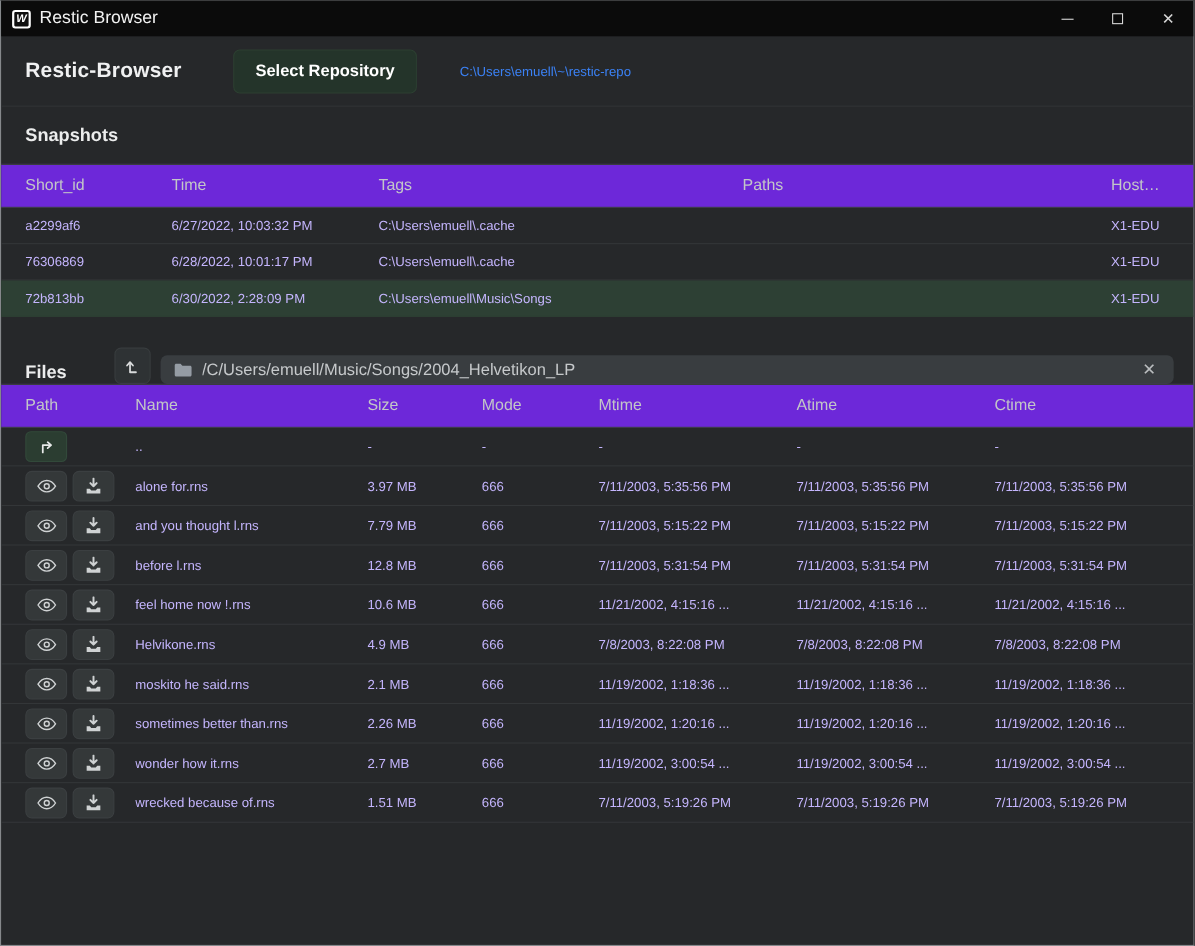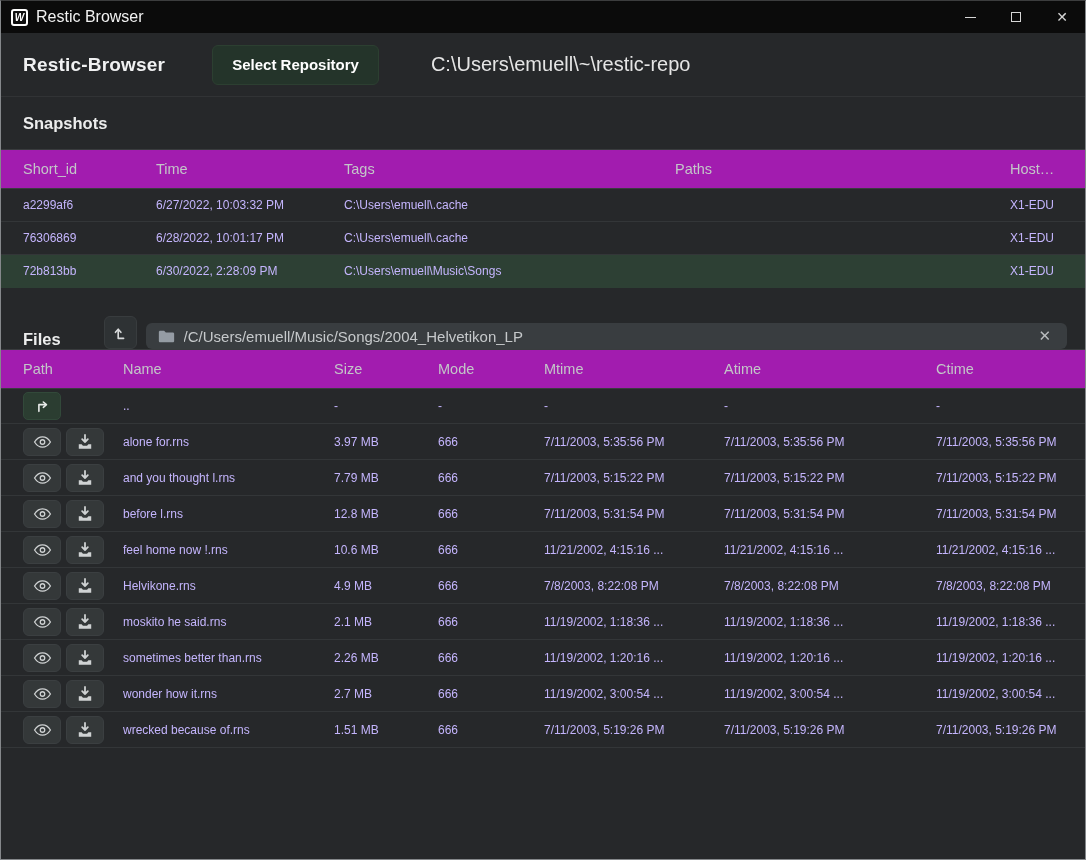--- a/index.html
+++ b/index.html
@@ -40,29 +40,29 @@
     border-bottom:1px solid #313335;
   }
   .app-title { color:#f0f1f2; font-size:19px; font-weight:bold; letter-spacing:.2px; }
   .select-repo-btn {
     margin-left:47px; height:40px; padding:0 19px;
     background:#24342a; border:1px solid #2c3f31; border-radius:6px;
     color:#ffffff; font-size:15px; font-weight:bold;
     display:flex; align-items:center; cursor:pointer;
     font-family:"Liberation Sans", sans-serif;
   }
-  .repo-path { margin-left:52px; color:#e5e5e5; font-size:20px; }
+  .repo-path { margin-left:39px; color:#3b82f6; font-size:12px; }
   
   .section-heading {
     height:52px; display:flex; align-items:center; padding:0 22px; flex:none;
   }
   .section-heading .label { color:#eceded; font-size:16.5px; font-weight:bold; }
   
   .thead {
-    height:40px; background:#a21caf; display:flex; align-items:center;
+    height:40px; background:#6d28d9; display:flex; align-items:center;
     padding:0 20px 0 22px; flex:none;
     border-top:1px solid #393c3e; border-bottom:1px solid #393c3e;
     color:#c3c6c8; font-size:14.5px;
   }
   .trow {
     display:flex; align-items:center; padding:0 20px 0 22px; flex:none;
     border-bottom:1px solid #333638;
     color:#c4b5fd; font-size:12px;
   }
   .trow.selected { background:#2d4034; border-bottom:1px solid #2d4034; }
@@ -91,21 +91,21 @@
   .path-field .folder { flex:none; margin-right:9px; display:flex; }
   .path-field .path-text { flex:1; color:#c6c9cb; font-size:15px; white-space:nowrap; overflow:hidden; }
   .path-clear { flex:none; color:#b9bcbe; font-size:15px; padding:0 4px; cursor:pointer; }
   
   .f-path  { width:100px; display:flex; align-items:center; }
   .f-name  { width:211px; }
   .f-size  { width:104px; }
   .f-mode  { width:106px; }
   .f-mtime { width:180px; }
   .f-atime { width:180px; }
-  .f-ctime { flex:1;margin-left:32px; }
+  .f-ctime { flex:1; }
   .file-row { height:36px; }
   .parent-row { height:35px; }
   .cell { white-space:nowrap; overflow:hidden; text-overflow:ellipsis; padding-right:8px; }
   
   .icon-btn {
     width:38px; height:28px; border-radius:6px; border:1px solid #3b3f41;
     background:#343839; display:flex; align-items:center; justify-content:center;
     cursor:pointer; flex:none;
   }
   .icon-btn + .icon-btn { margin-left:5px; }

